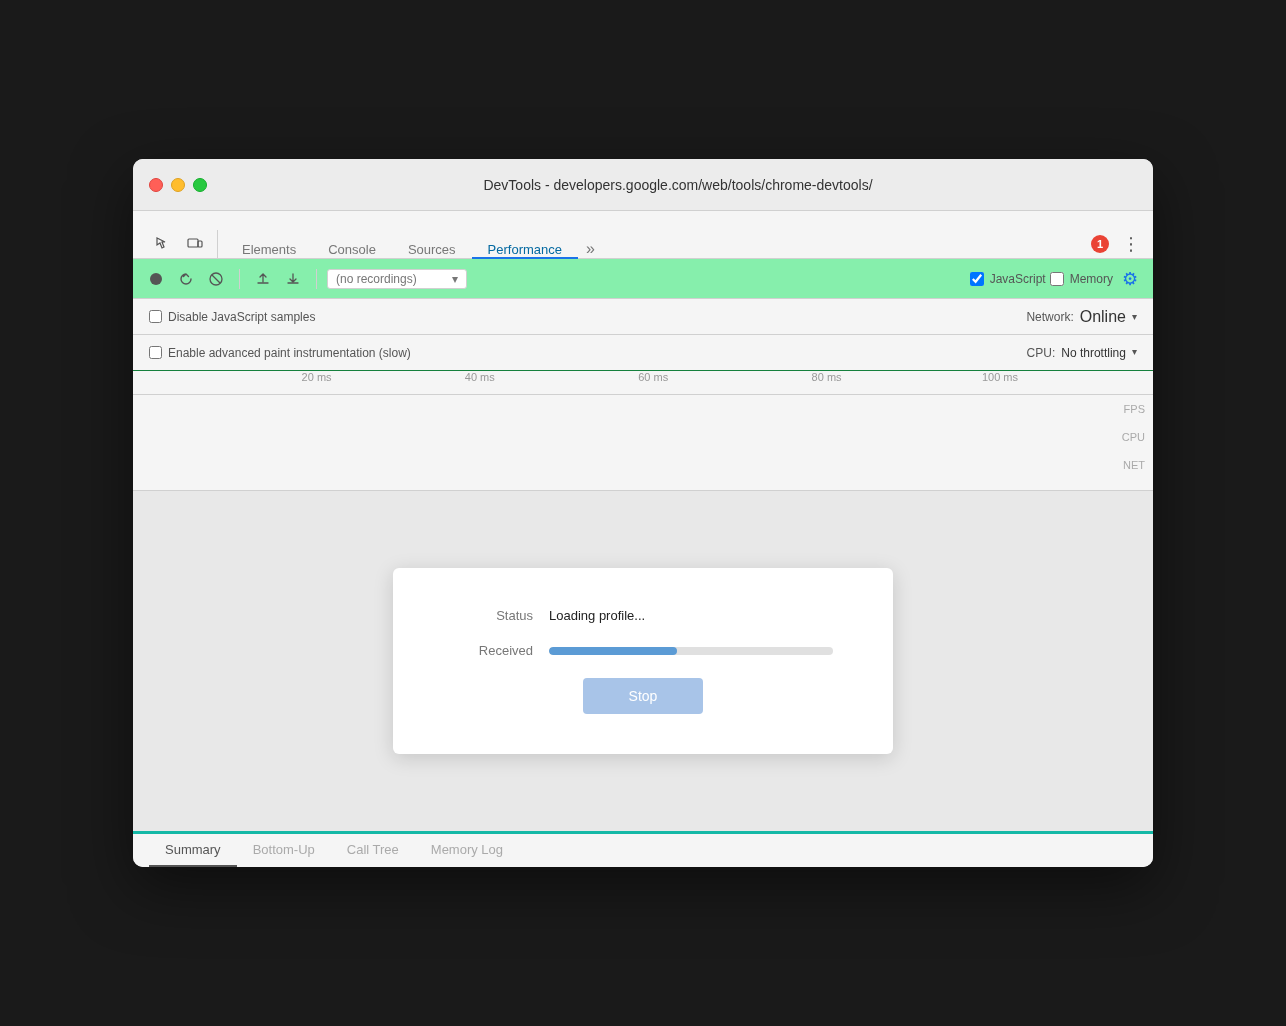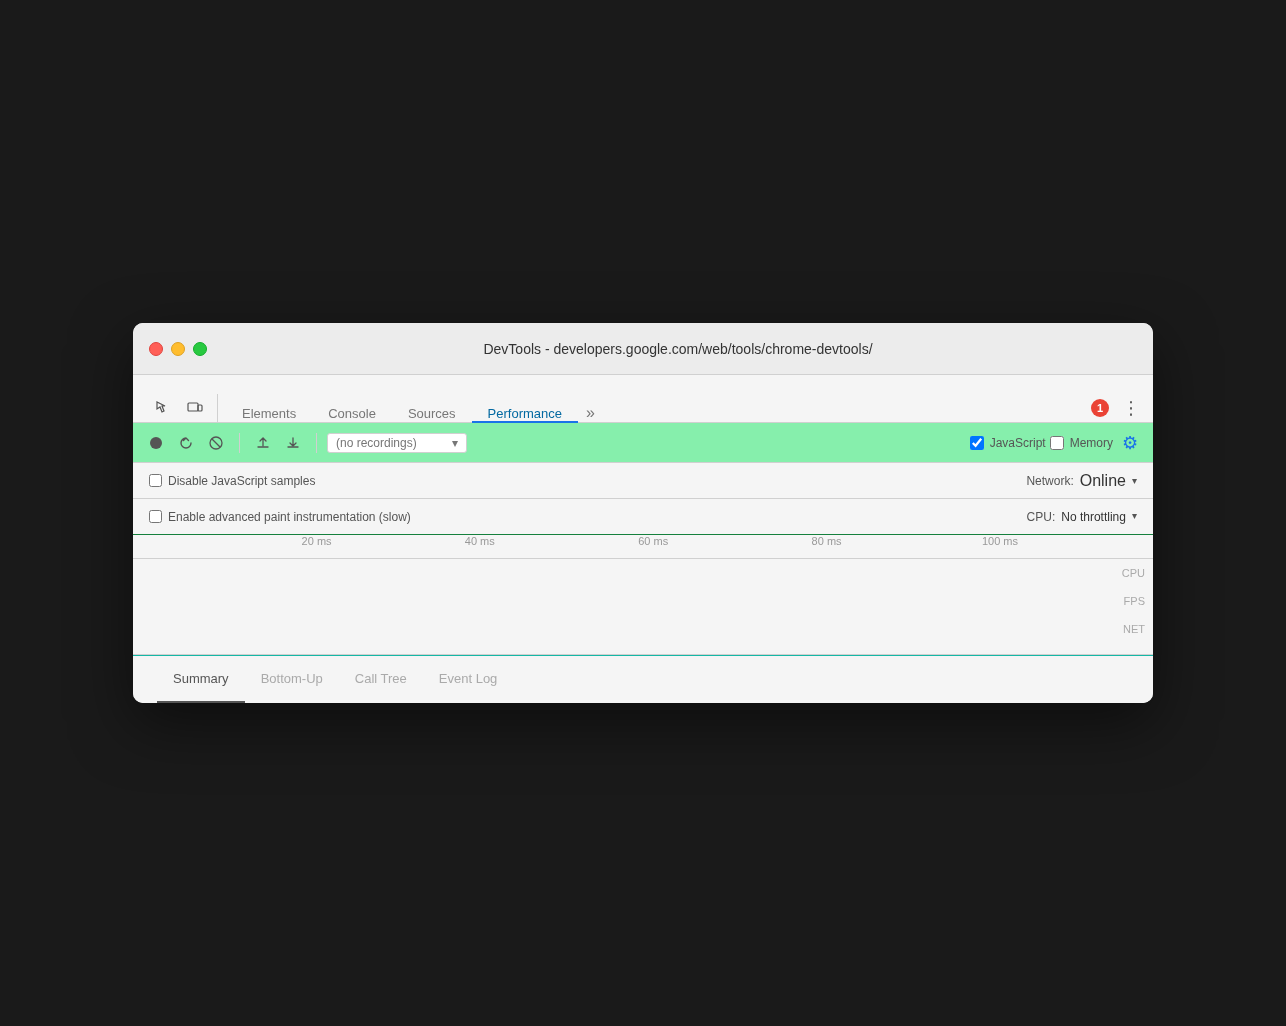--- a/index.html
+++ b/index.html
@@ -318,25 +318,25 @@
       font-size: 14px;
       color: white;
       cursor: pointer;
       font-weight: 500;
       min-width: 120px;
     }
 
     
     .bottom-tabs {
       background: #f5f5f5;
-      height: 48px;
+      height: 36px;
       display: flex;
       align-items: stretch;
-      border-top: 1px solid #14b8a6;
-      padding: 0 24px;
+      border-top: 3px solid #14b8a6;
+      padding: 0 16px;
     }
 
     .bottom-tab {
       display: flex;
       align-items: center;
       padding: 0 16px;
       font-size: 13px;
       color: #aaa;
       cursor: pointer;
       border-bottom: 2px solid transparent;
@@ -486,40 +486,55 @@
     <div style="height:24px; position:relative; border-bottom:1px solid #d0d0d0; background:#f5f5f5;">
       <span class="time-label" style="left:18%;">20 ms</span>
       <span class="time-label" style="left:34%;">40 ms</span>
       <span class="time-label" style="left:51%;">60 ms</span>
       <span class="time-label" style="left:68%;">80 ms</span>
       <span class="time-label" style="left:85%;">100 ms</span>
     </div>
 
     <div style="position:relative;">
       <div class="track-row">
+        <span class="track-label">FPS</span>
+      </div>
+      <div class="track-row">
         <span class="track-label">CPU</span>
-      </div>
-      <div class="track-row">
-        <span class="track-label">FPS</span>
       </div>
       <div class="track-row">
         <span class="track-label">NET</span>
       </div>
     </div>
   </div>
 
+  <div class="main-content">
+    <div class="loading-dialog">
+      <div class="dialog-row">
+        <span class="dialog-field-label">Status</span>
+        <span class="dialog-field-value">Loading profile...</span>
+      </div>
+      <div class="dialog-row">
+        <span class="dialog-field-label">Received</span>
+        <div class="progress-bar-container">
+          <div class="progress-bar-fill"></div>
+        </div>
+      </div>
+      <button class="stop-btn">Stop</button>
+    </div>
+  </div>
 
   <div class="bottom-tabs">
     <div class="bottom-tab active">
       <span>Summary</span>
     </div>
     <div class="bottom-tab">
       <span>Bottom-Up</span>
     </div>
     <div class="bottom-tab">
       <span>Call Tree</span>
     </div>
     <div class="bottom-tab">
-      <span>Event Log</span>
+      <span>Memory Log</span>
     </div>
   </div>
 
 </div>
 
 </body></html>

